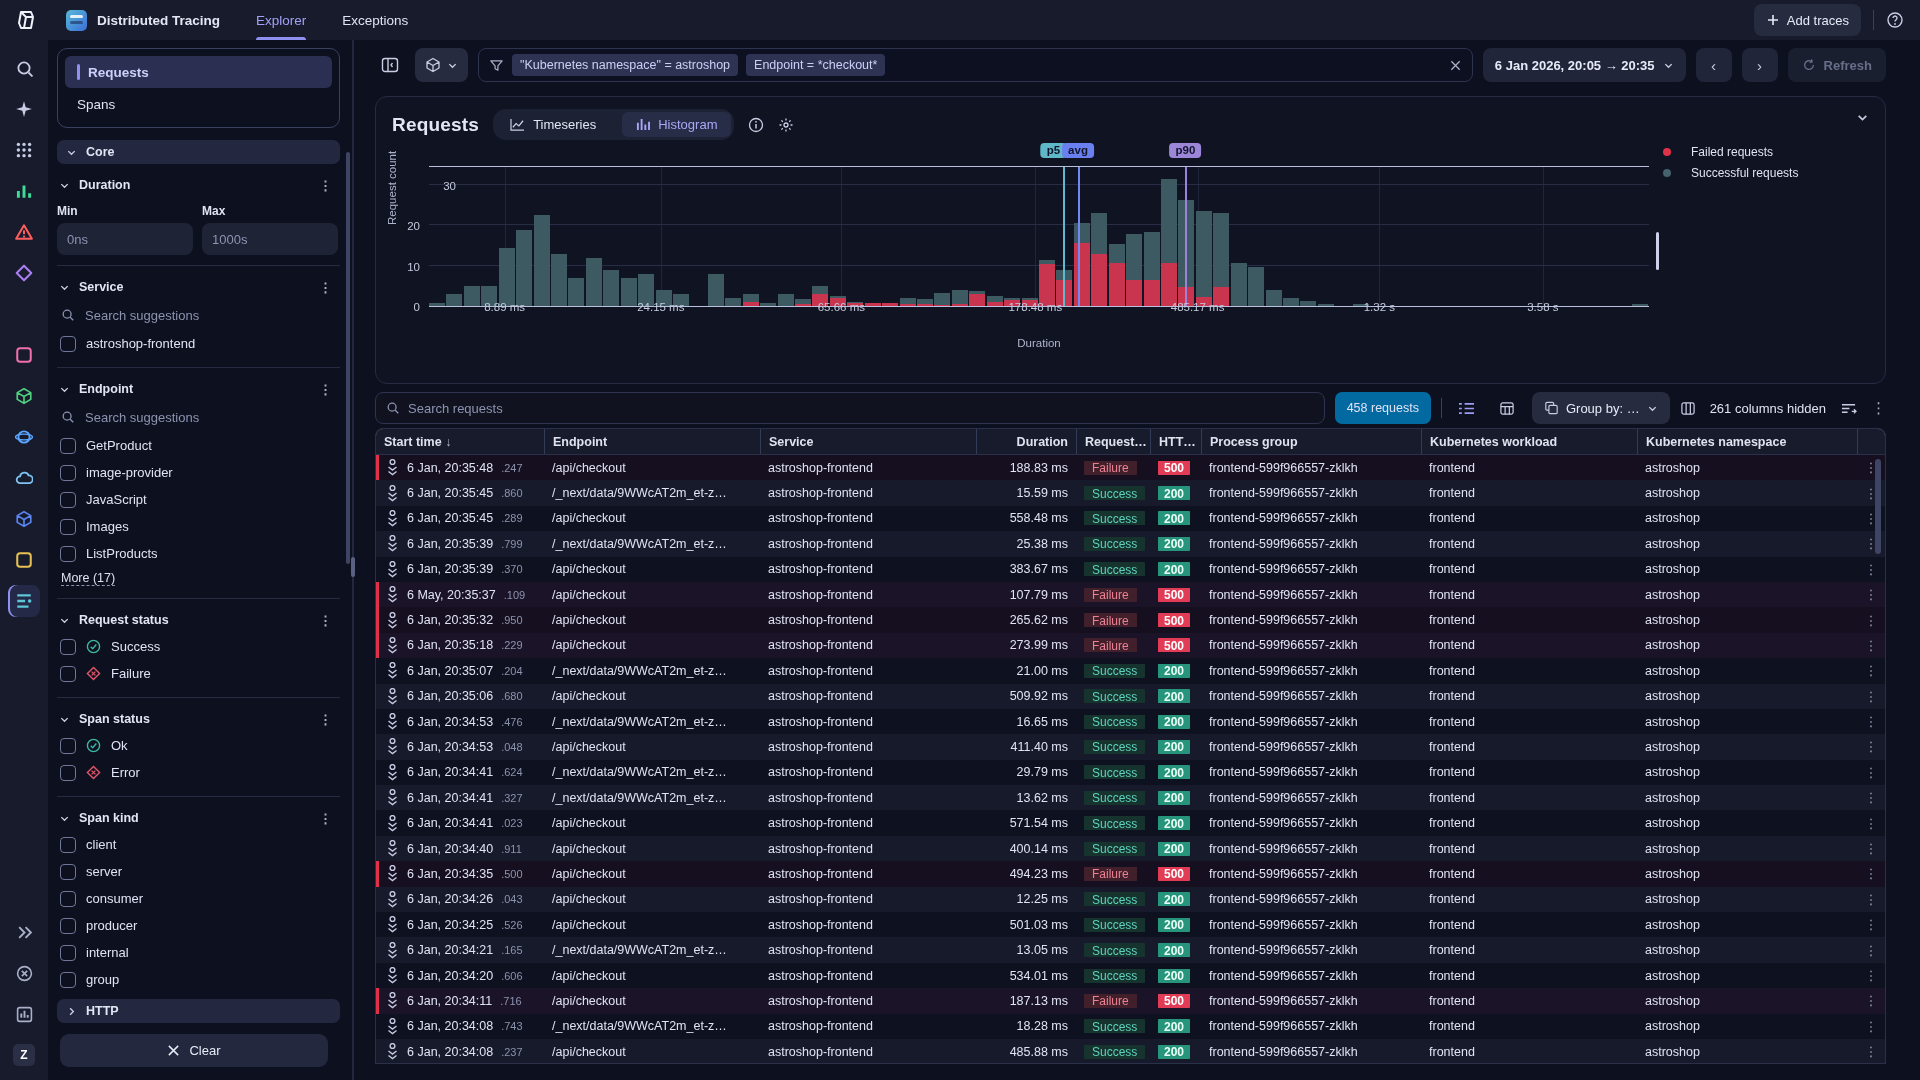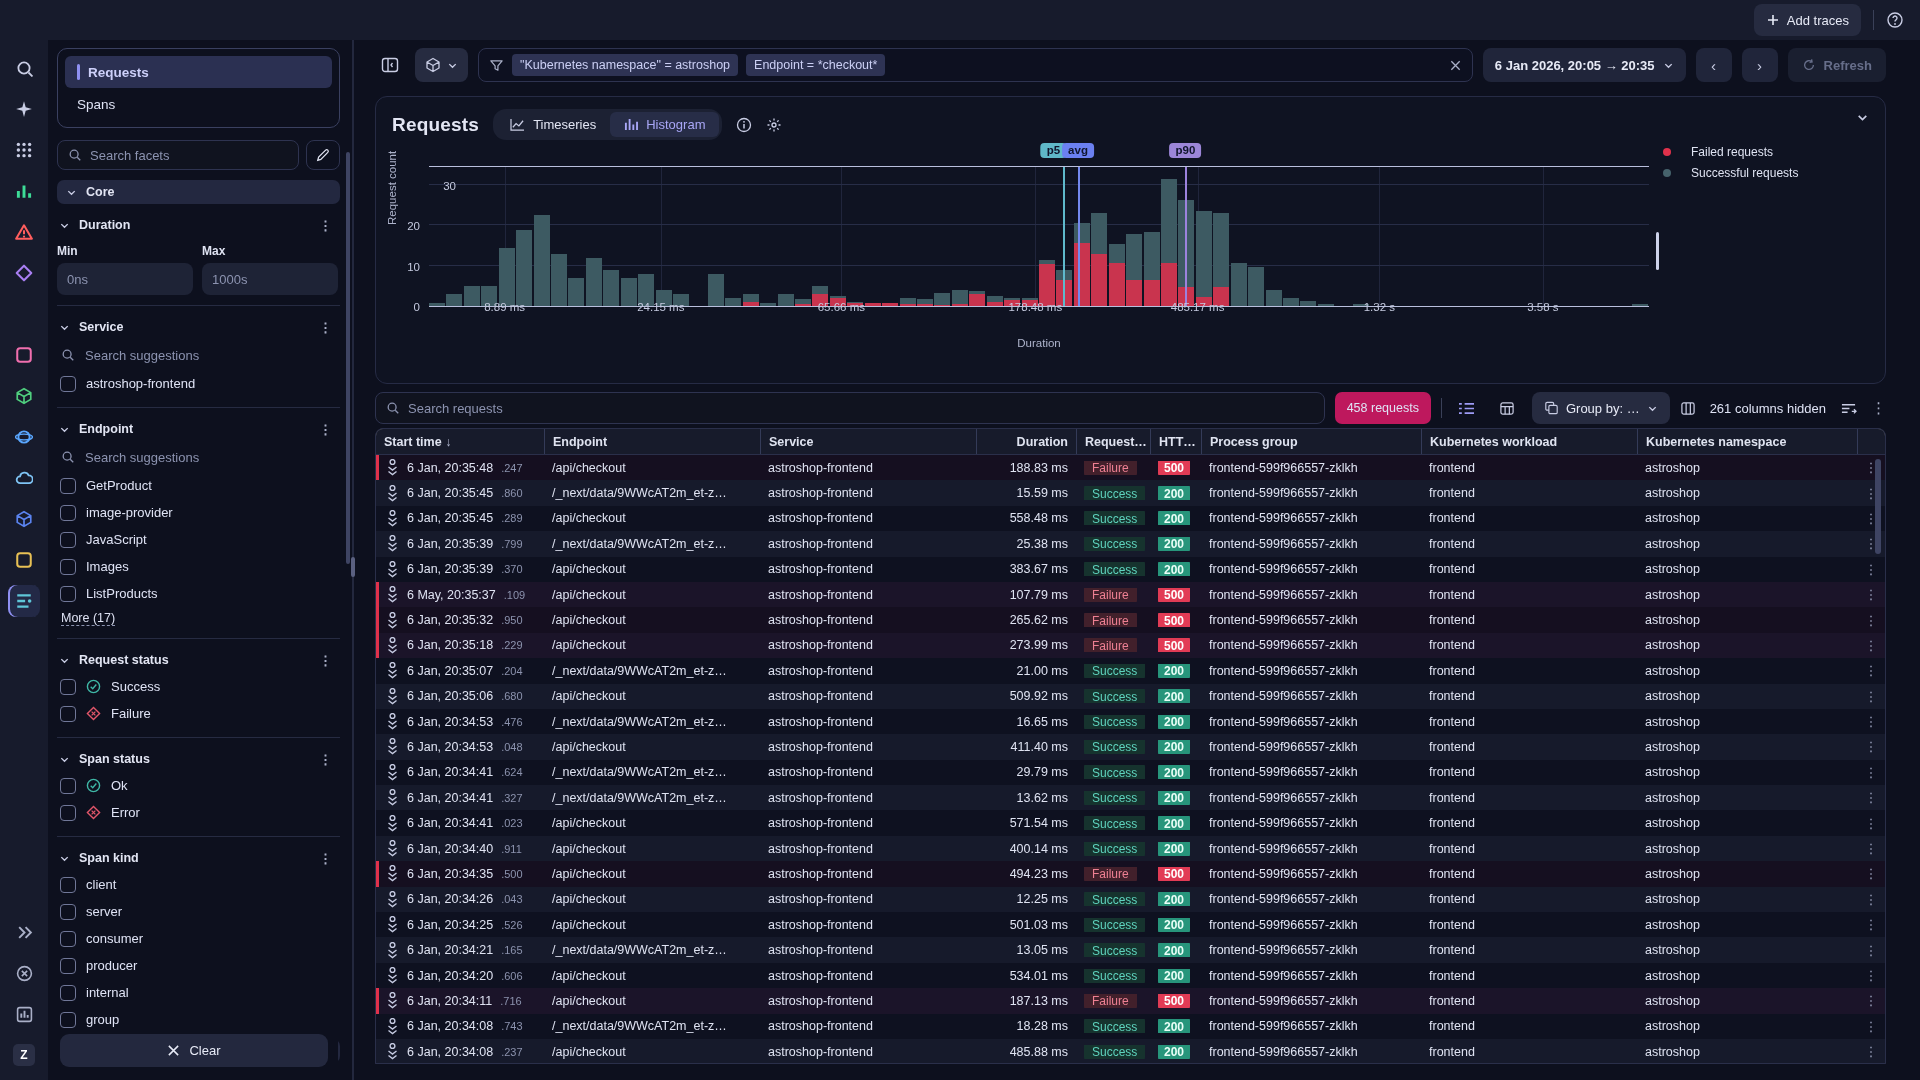--- a/index.html
+++ b/index.html
@@ -64,21 +64,21 @@
   .filterbar { flex:1; height:34px; background:#0d1020; border:1px solid #2e3350; border-radius:8px; display:flex; align-items:center; gap:8px; padding:0 10px;}
   .chip { background:#2e3354; color:#ccd0f5; font-size:12.5px; border-radius:4px; padding:4px 8px; white-space:nowrap;}
   .filterbar .x { margin-left:auto; }
   .timerange { background:#20253a; border-radius:8px; height:34px; display:flex; align-items:center; gap:8px; padding:0 12px; font-size:13px; font-weight:700; color:#e7eaf6;}
   .nav-sq { width:36px; height:34px; background:#20253a; border-radius:8px; display:flex; align-items:center; justify-content:center; color:#c9cde4; font-size:15px;}
   .refresh-btn { height:34px; background:#1a1f30; border-radius:8px; display:flex; align-items:center; gap:8px; padding:0 14px; font-size:13px; font-weight:700; color:#676e8a;}
 
   .chart-card { width:1511px; height:288px; margin-top:14px; background:#0f1322; border:1px solid #262b45; border-radius:12px; position:relative;}
   .chart-head { display:flex; align-items:center; gap:14px; padding:12px 16px 0 16px;}
   .chart-title { font-size:19px; font-weight:700; letter-spacing:.2px;}
-  .view-tabs { background:#1c2133; border-radius:13px; padding:3px; display:flex; }
+  .view-tabs { background:#1c2133; border-radius:13px; padding:3px; display:flex;gap:12px; }
   .view-tab { display:flex; align-items:center; gap:8px; font-size:13px; padding:5px 14px; border-radius:6px; color:#e3e6f4;}
   .view-tab.active { color:#a9a7f7; background:#272d47;}
   .plot-wrap { position:absolute; left:53px; top:69px; width:1220px; height:141px;
     border-top:1px solid #b9bfdd; border-bottom:1px solid #b9bfdd; }
   .grid-h { position:absolute; left:0; right:0; height:1px; background:#272d47;}
   .grid-v { position:absolute; top:0; bottom:0; width:1px; background:#20253c;}
   .bar { position:absolute; }
   .ylab { position:absolute; font-size:11.5px; color:#c5cadf; width:30px; text-align:right;}
   .ylab-title { position:absolute; left:10px; top:128px; font-size:11.5px; color:#aeb4cc; transform:rotate(-90deg); transform-origin:left top;}
   .xlab { position:absolute; top:204px; font-size:11.5px; color:#c5cadf; transform:translateX(-50%);}
@@ -86,21 +86,21 @@
   .mline { position:absolute; top:0; bottom:0; width:1.5px; }
   .mbadge { position:absolute; top:46px; font-size:11.5px; font-weight:700; border-radius:4px; padding:1px 6px 2px; transform:translateX(-50%);}
   .legend { position:absolute; left:1287px; top:48px; font-size:12px; color:#dfe3f2;}
   .legend .lrow { display:flex; align-items:center; gap:20px; margin-bottom:7px;}
   .dot { width:8px; height:8px; border-radius:50%;}
   .chart-card .collapse { position:absolute; right:16px; top:14px;}
   .chart-card .edge-mark { position:absolute; left:1280px; top:135px; width:3px; height:38px; background:#cdd2ea; border-radius:2px;}
 
   .table-toolbar { width:1511px; margin-top:8px; display:flex; align-items:center; gap:10px;}
   .tt-search { width:204px; height:32px; }
-  .count-badge { background:#be185d; border-radius:7px; height:32px; display:flex; align-items:center; padding:0 12px; font-size:12.5px; color:#dfe3f5;}
+  .count-badge { background:#0369a1; border-radius:7px; height:32px; display:flex; align-items:center; padding:0 12px; font-size:12.5px; color:#dfe3f5;}
   .tt-right { margin-left:auto; display:flex; align-items:center; gap:14px; font-size:13px; color:#dfe3f5;}
   .table-card { width:1511px; height:636px; margin-top:4px; background:#737373; border:1px solid #2a2f4a; border-radius:8px 8px 0 0; overflow:hidden; position:relative;}
   .thead { display:flex; height:26px; background:#171b2b; font-size:12.5px; font-weight:700; color:#dfe3f0; align-items:center; border-bottom:1px solid #2a2f4a;}
   .thead .cell { border-left:1px solid #343b58; height:100%; display:flex; align-items:center;}
   .thead .cell:first-child { border-left:none; }
   .cell { padding:0 8px; overflow:hidden; white-space:nowrap; flex:0 0 auto;}
   .c-time{width:168px;} .c-ep{width:216px;} .c-svc{width:216px;} .c-dur{width:100px; justify-content:flex-end; text-align:right;}
   .c-status{width:74px;} .c-code{width:51px;} .c-pg{width:220px;} .c-wl{width:216px;} .c-ns{flex:1 1 auto;} .c-menu{width:28px; padding:0 4px;}
   .trow { display:flex; height:25.4px; align-items:center; font-size:12.5px; position:relative; color:#dfe3f2;}
   .trow:nth-child(odd){ background:#0e1120;} .trow:nth-child(even){ background:#161a2b;}
@@ -115,20 +115,32 @@
   .badge.c200 { background:#27957b; color:#eafff8;}
   .badge.c500 { background:#e23b55; color:#fff;}
   .trow .c-menu { color:#9aa1bd; font-size:13px; text-align:center;}
   .tscroll { position:absolute; right:4px; top:30px; width:6px; height:95px; background:#3e4463; border-radius:3px;}
   .kebab { color:#aab0c8; }
 </style>
 </head>
 <body>
 
 <header class="topbar">
+  <div class="topbar-left">
+    <span class="icon">
+      <svg width="24" height="24" viewBox="0 0 24 24">
+          <path d="M7 4 L17 4 L19 9 L17 20 L7 20 L5 15 Z" fill="none" stroke="#f0f2fa" stroke-width="2" stroke-linejoin="round"></path>
+          <path d="M7 4 L12 9 L19 9 M12 9 L10 20" stroke="#f0f2fa" stroke-width="2" fill="none"></path>
+        </svg>
+    </span>
+    <span class="app-tile"></span>
+    <span class="app-title">Distributed Tracing</span>
+    <span class="top-tab active">Explorer</span>
+    <span class="top-tab">Exceptions</span>
+  </div>
   <div class="topbar-right">
     <button class="btn">
       <span class="icon">
           <svg width="14" height="14" viewBox="0 0 14 14">
             <path d="M7 2 V12 M2 7 H12" stroke="#e7eaf6" stroke-width="1.6"></path>
           </svg>
         </span>
       <span>Add traces</span>
     </button>
     <span class="tb-divider"></span>
@@ -253,38 +265,20 @@
     </nav>
 
   <aside class="sidebar">
     <div class="side-tabs">
       <div class="side-tab sel">
           <span>Requests</span>
         </div>
       <div class="side-tab">
           <span>Spans</span>
         </div>
-    </div>
-    <div class="facet-search-row">
-      <div class="input">
-        <span class="icon">
-            <svg width="14" height="14" viewBox="0 0 16 16">
-              <circle cx="7" cy="7" r="4.5" fill="none" stroke="#8c93b0" stroke-width="1.5"></circle>
-              <path d="M10.5 10.5 L14 14" stroke="#8c93b0" stroke-width="1.5"></path>
-            </svg>
-          </span>
-        <span>Search facets</span>
-      </div>
-      <div class="sq-btn">
-        <span class="icon">
-            <svg width="14" height="14" viewBox="0 0 16 16">
-              <path d="M2 14 L3 10.5 L11 2.5 A1.4 1.4 0 0 1 13.5 5 L5.5 13 Z" fill="none" stroke="#e3e6f4" stroke-width="1.4"></path>
-            </svg>
-          </span>
-      </div>
     </div>
     <div id="facets">
         <div class="section-bar">
           <span class="icon">
             <svg width="11" height="11" viewBox="0 0 12 12" style="">
               <path d="M2.5 4.5 L6 8 L9.5 4.5" fill="none" stroke="#c9cde4" stroke-width="1.5"></path>
             </svg>
           </span>
           <span>Core</span>
         </div>

